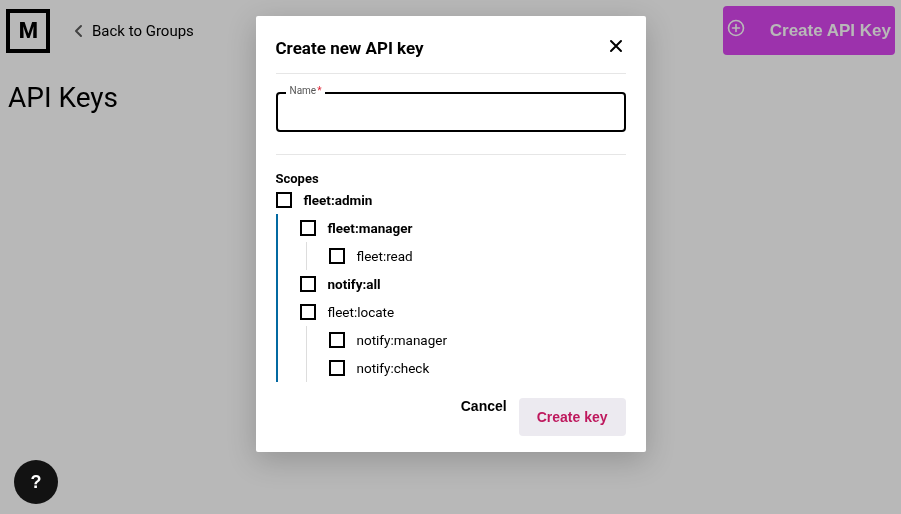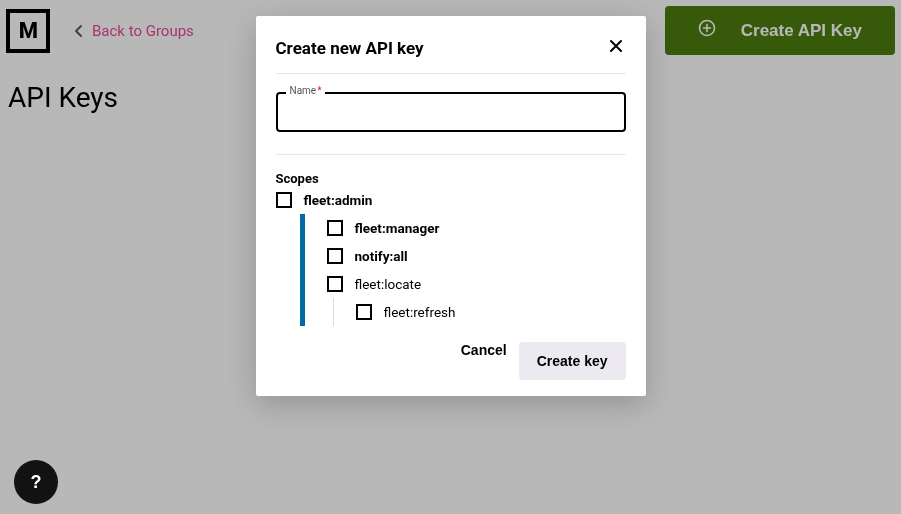--- a/index.html
+++ b/index.html
@@ -35,32 +35,32 @@
       align-items: center;
       justify-content: center;
       font-weight: 800;
       font-size: 22px;
       letter-spacing: -1px;
     }
     .back-link {
       display: flex;
       align-items: center;
       gap: 8px;
-      color: #ec4899;
+      color: #000000;
       font-size: 15px;
       cursor: pointer;
       justify-content: space-between;
     }
     .back-link svg { display: block; }
     .create-key-btn {
-      background: #4d7c0f;
+      background: #d946ef;
       color: #fff;
       border: none;
       border-radius: 4px;
-      padding: 13px 33px;
+      padding: 13px 4px;
       font-size: 17px;
       font-weight: 600;
       display: flex;
       align-items: center;
       gap: 25px;
       cursor: pointer;
     }
     .page-title {
       font-size: 28px;
       font-weight: 400;
@@ -146,39 +146,39 @@
       height: 16px;
       border: 2px solid #000;
       flex-shrink: 0;
       cursor: pointer;
       background: #fff;
     }
     .scope-label {
       font-size: 13.5px;
     }
     .scope-label.bold { font-weight: 700; }
-    .indent-1 { margin-left: 24px; padding-left: 22px; border-left: 5px solid #0369a1; }
+    .indent-1 { margin-left: 0; padding-left: 22px; border-left: 2px solid #0369a1; }
     .indent-2 { margin-left: 6px; padding-left: 22px; border-left: 1px solid #ddd; }
     .modal-footer {
       display: flex;
       justify-content: flex-end;
       gap: 12px;
       align-items: flex-start;
       margin-top: 16px;
     }
     .cancel-btn {
       background: none;
       border: none;
       font-weight: 700;
       font-size: 14px;
       cursor: pointer;
     }
     .submit-btn {
       background: #eceaf0;
-      color: #000000;
+      color: #be185d;
       border: none;
       border-radius: 4px;
       padding: 11px 18px;
       font-size: 14px;
       font-weight: 600;
       cursor: default;
     }
     .help-fab {
       position: absolute;
       left: 14px;
@@ -255,32 +255,42 @@
     <div>
       <div class="scope-row">
         <div class="scope-check"></div>
         <span class="scope-label bold">fleet:admin</span>
       </div>
       <div class="indent-1">
         <div class="scope-row">
           <div class="scope-check"></div>
           <span class="scope-label bold">fleet:manager</span>
         </div>
+        <div class="indent-2">
+          <div class="scope-row">
+            <div class="scope-check"></div>
+            <span class="scope-label">fleet:read</span>
+          </div>
+        </div>
         <div class="scope-row">
           <div class="scope-check"></div>
           <span class="scope-label bold">notify:all</span>
         </div>
         <div class="scope-row">
           <div class="scope-check"></div>
           <span class="scope-label">fleet:locate</span>
         </div>
         <div class="indent-2">
           <div class="scope-row">
             <div class="scope-check"></div>
-            <span class="scope-label">fleet:refresh</span>
+            <span class="scope-label">notify:manager</span>
+          </div>
+          <div class="scope-row">
+            <div class="scope-check"></div>
+            <span class="scope-label">notify:check</span>
           </div>
         </div>
       </div>
     </div>
 
     <div class="modal-footer">
       <button class="cancel-btn">Cancel</button>
       <button class="submit-btn" disabled="">Create key</button>
     </div>
   </div>

